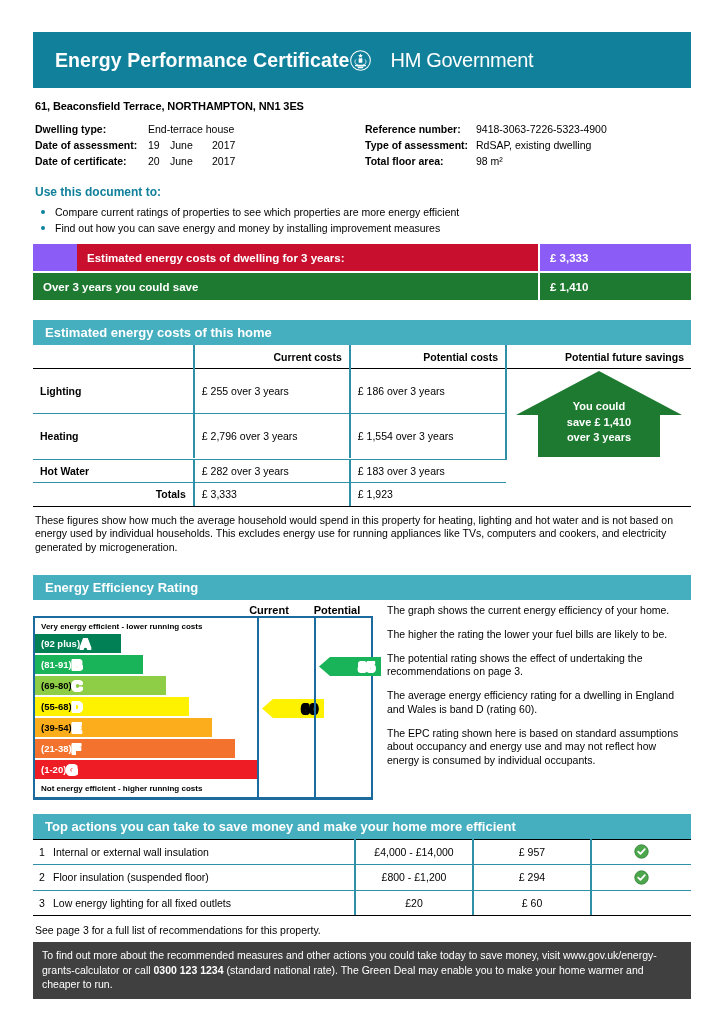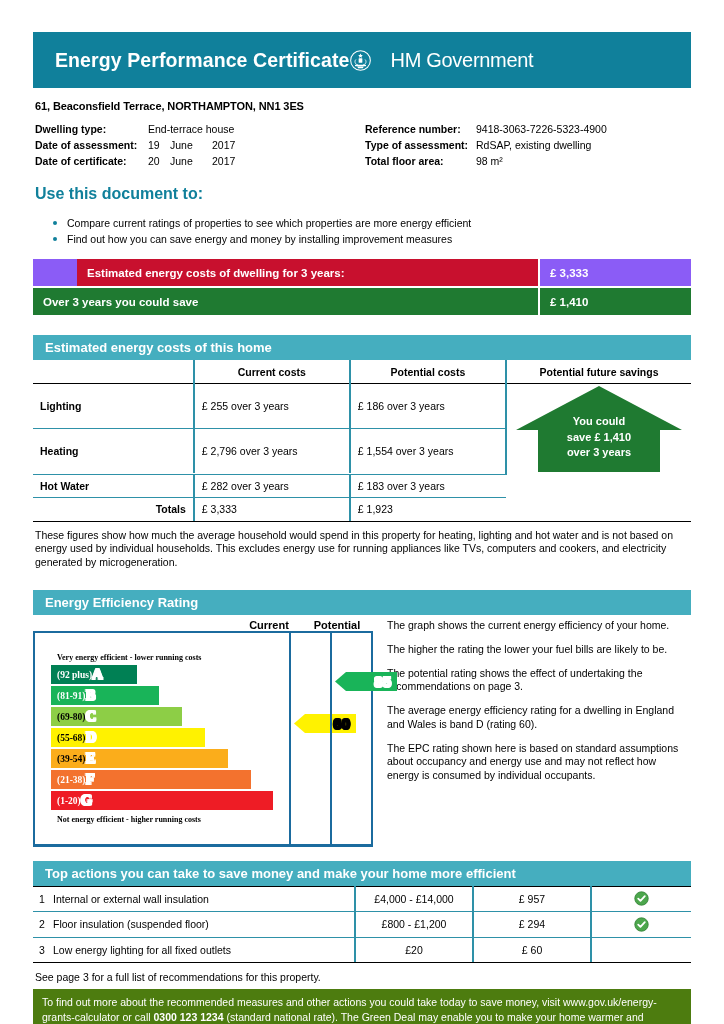--- a/index.html
+++ b/index.html
@@ -34,22 +34,22 @@
   .dcol { display:flex; }
   .dcol.left { width:330px; }
   .dlabels { font-weight:bold; }
   .dlabels div, .dvals div { height:16px; line-height:16px; white-space:nowrap; }
   .dvals { margin-left:0; }
   .lbl-w { width:113px; }
   .lbl-w2 { width:111px; }
   .date-d { display:inline-block; width:22px; }
   .date-m { display:inline-block; width:42px; }
 
-  .usedoc { color:#10809B; font-weight:bold; font-size:16px; margin:11px 0 5px 2px; }
-  .bullets { margin:12px; padding:0; list-style:none; }
+  .usedoc { color:#10809B; font-weight:bold; font-size:12px; margin:11px 0 5px 2px; }
+  .bullets { margin:0; padding:0; list-style:none; }
   .bullets li { position:relative; padding-left:22px; height:16px; line-height:16px; font-size:10.5px;}
   .bullets li:before {
     content:""; position:absolute; left:8px; top:6px;
     width:4px; height:4px; border-radius:50%; background:#10809B;
   }
 
   
   .banner { display:flex; height:27px; margin-top:8px; color:#fff; font-weight:bold; font-size:11.5px; }
   .banner .lt { flex:1; display:flex; align-items:center; padding-left:10px; }
   .banner .rt { width:153px; display:flex; align-items:center; padding-left:10px; border-left:2px solid #fff; }
@@ -61,42 +61,42 @@
     background:#45AEBF; color:#fff; font-weight:bold; font-size:13px;
     height:25px; line-height:25px; padding-left:12px; margin-top:20px;
   }
 
   
   table.costs { width:100%; border-collapse:collapse; margin-top:0; font-size:10.5px; }
   table.costs th, table.costs td { padding:0 7px; height:23px; vertical-align:middle; }
   .cbrd-v { border-left:2px solid #2E91A8; }
   .hrule { border-bottom:1.5px solid #000; }
   .thin { border-bottom:1px solid #2E91A8; }
-  table.costs th { text-align:center; font-weight:bold; }
+  table.costs th { text-align:right; font-weight:bold; }
   .c-lbl { font-weight:bold; width:165px; }
   .c-cur { width:160px; }
   .c-pot { width:160px; }
   .c-sav { width:173px; text-align:center; }
   .tot { text-align:right; font-weight:bold; padding-right:8px; }
 
   .house-wrap { position:relative; width:170px; height:90px; margin:0 auto; }
   .house-svg { position:absolute; left:0; top:0; }
   .house-txt {
     position:absolute; left:0; top:30px; width:170px;
     color:#fff; font-weight:bold; font-size:11px; text-align:center; line-height:15.5px;
   }
 
   .para { font-size:10.5px; line-height:13.7px; margin:7px 2px 0 2px; }
 
   
   .eer { display:flex; margin-top:4px; }
   .eerbox { width:340px; position:relative; }
   .chartframe { border:2.5px solid #1B6B9E; border-top:none; border-bottom:none; display:flex; }
   .topline { height:2.5px; background:#1B6B9E; width:340px; }
-  .bands-col { width:auto; flex:1; padding:16px;font-family:Liberation Serif, serif; }
+  .bands-col { width:auto; flex:1; padding:0; }
   .cap { font-size:8px; font-weight:bold; padding:4px 0 3px 6px; }
   .cap.bot { padding:3px 0 4px 6px; }
   .bandrow { height:19px; margin-bottom:2px; position:relative; }
   .band {
     height:19px; display:flex; align-items:center; justify-content:flex-start;
     padding:0 4px 0 6px; color:#fff; font-weight:bold; font-size:9.5px;
   }
   .band .ltr {
     font-size:15px; font-weight:bold; color:#fff;
     -webkit-text-stroke:0;
@@ -128,21 +128,21 @@
   table.recs td, table.recs th { height:25px; vertical-align:middle; padding:0 6px; }
   .r-meas { text-align:left; }
   .r-cost { width:118px; text-align:center; }
   .r-sav  { width:118px; text-align:center; }
   .r-gd   { width:100px; text-align:center; }
   .rnum { display:inline-block; width:14px; }
   .tick { display:inline-block; width:15px; height:15px; vertical-align:middle; }
 
   .seepage { font-size:10.5px; margin:8px 2px 0 2px; }
   .greenbox {
-    background:#4d7c0f; color:#fff; font-size:10.5px; line-height:14.5px;
+    background:#404040; color:#fff; font-size:10.5px; line-height:14.5px;
     padding:6px 9px 7px 9px; margin-top:6px;
   }
   .greenbox b { font-weight:bold; }
 </style>
 </head>
 <body>
 
 <div class="page">
 
   <div class="hdr">

